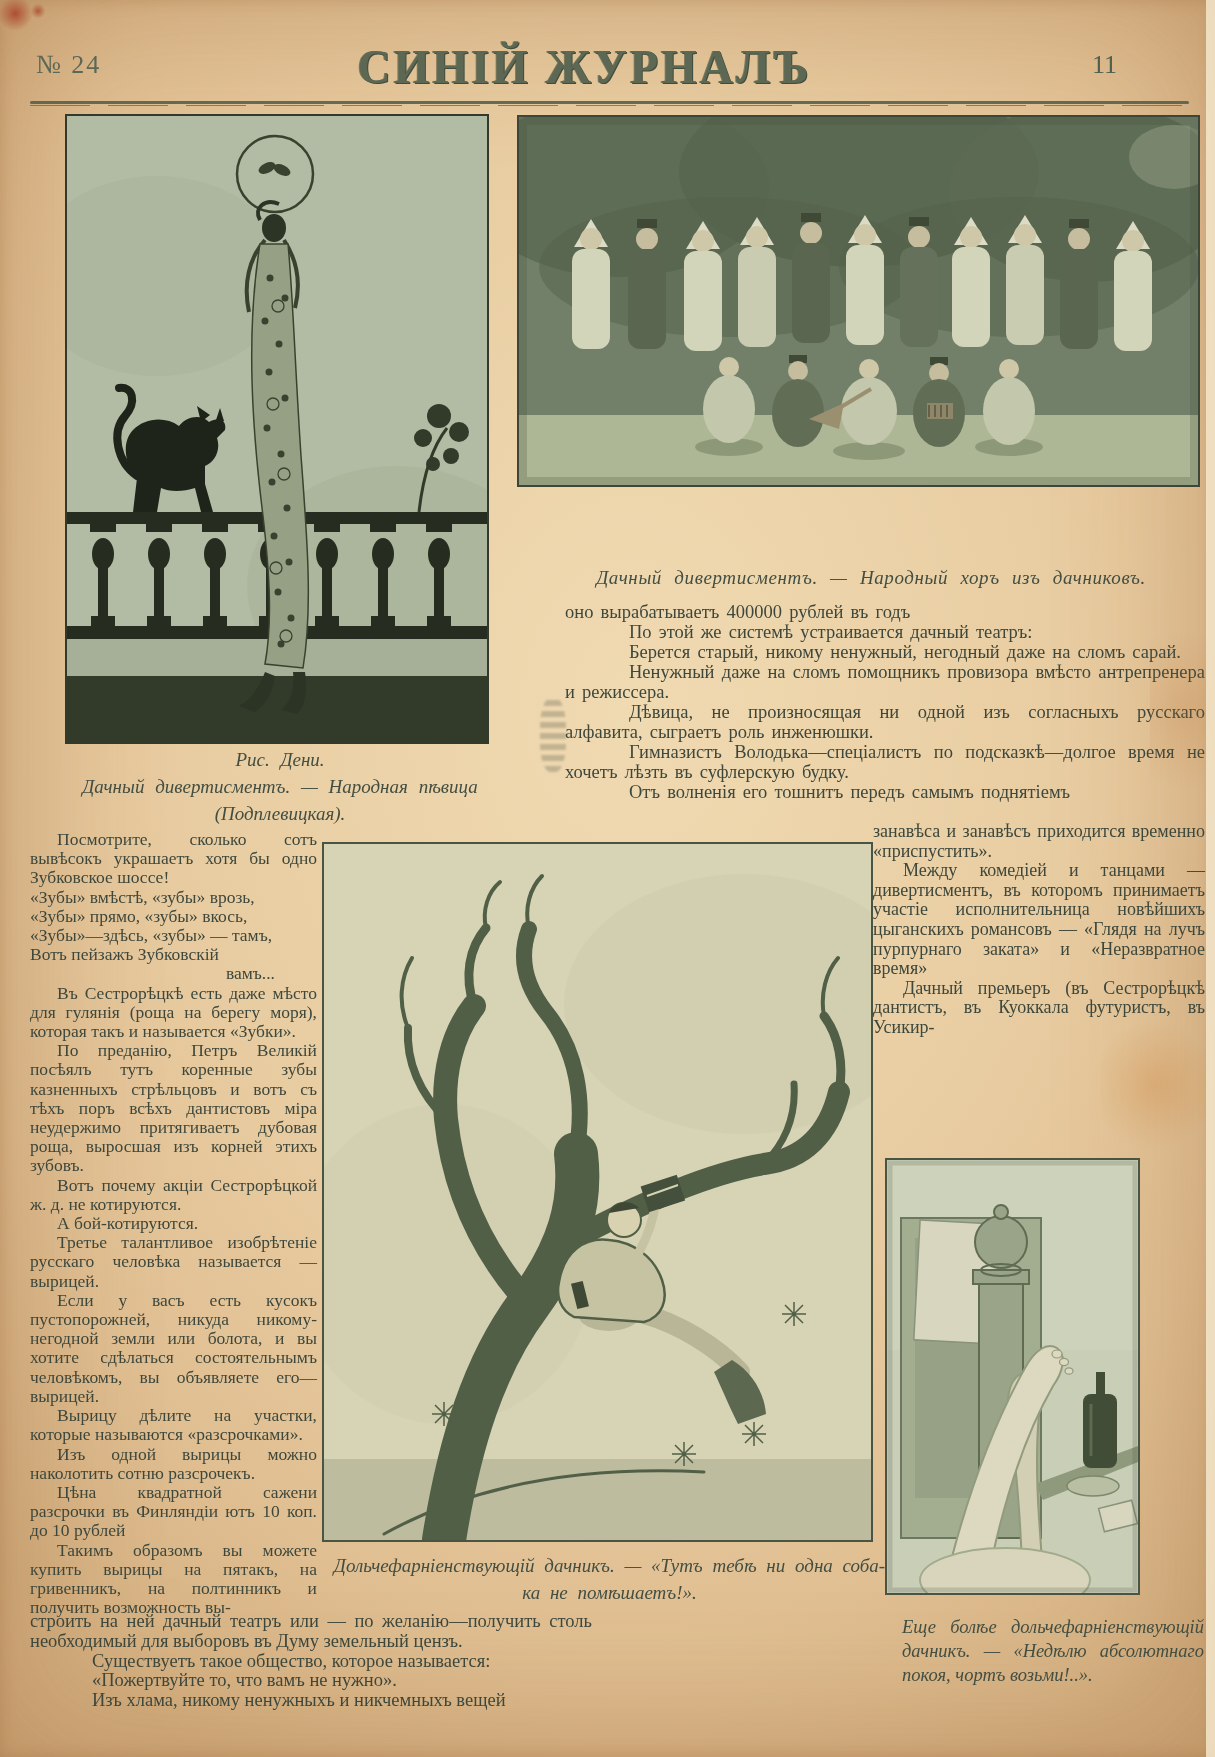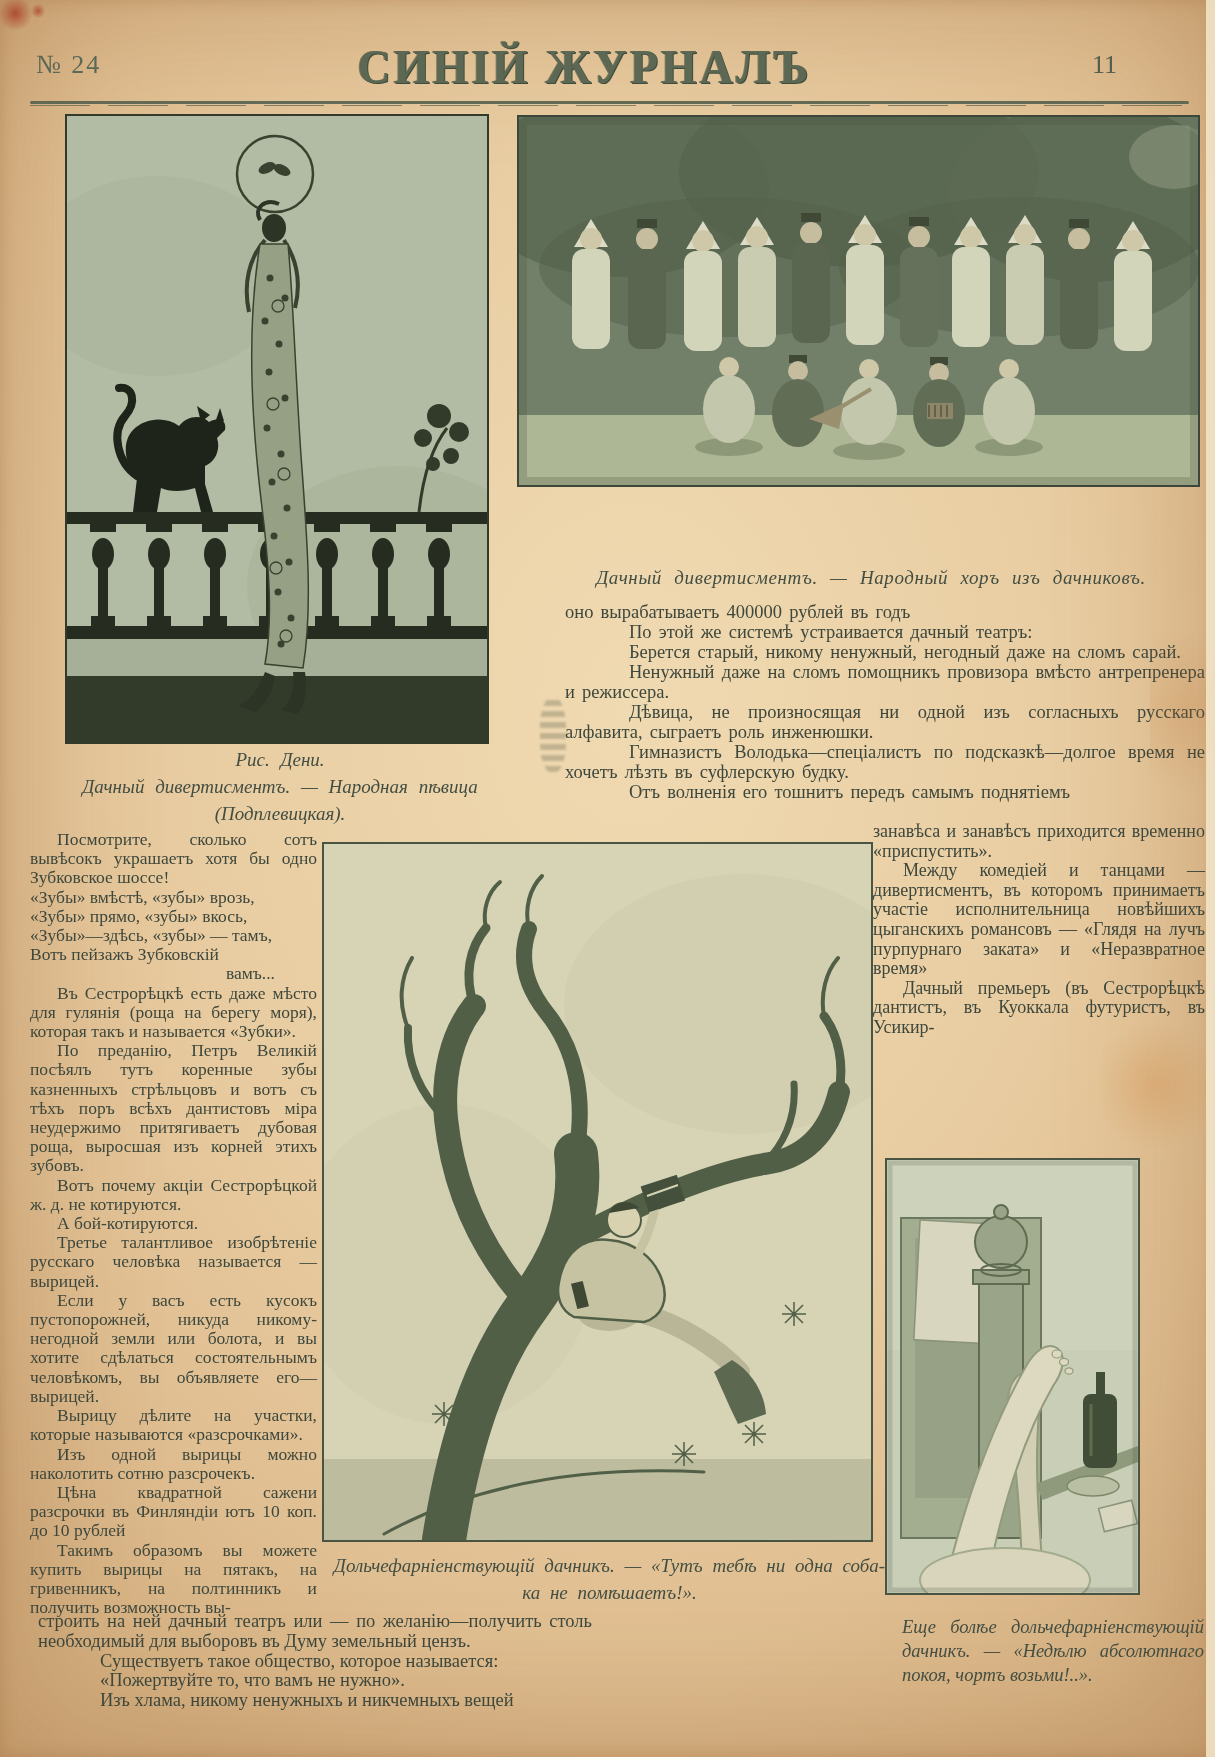--- a/index.html
+++ b/index.html
@@ -32,21 +32,21 @@
   
   .col{position:absolute;text-align:justify;}
   .col p{margin:0;}
   .col-wide{left:565px;top:602px;width:640px;font-size:18.5px;line-height:20px;word-spacing:2.5px;}
   .col-wide p{text-indent:64px;}
   .col-narrow{left:873px;top:822px;width:332px;font-size:18px;line-height:19.6px;word-spacing:1px;}
   .col-narrow p{text-indent:30px;}
   .col-left{left:30px;top:830px;width:287px;font-size:17.5px;line-height:19.2px;}
   .col-left p{text-indent:27px;}
   .col-bleft{left:30px;top:1612px;width:562px;font-size:18.5px;line-height:19.8px;}
-  .col-bleft p{text-indent:62px;margin-left:8px;}
+  .col-bleft p{text-indent:62px;}
   .col-bmid{left:617px;top:1612px;width:262px;font-size:17.5px;line-height:19.4px;}
   .np{text-indent:0 !important;}
   .v{text-indent:0 !important;text-align:left;}
   .vr{text-indent:0 !important;text-align:right;padding-right:42px;}
   
   .caption{position:absolute;font-style:italic;font-size:19px;line-height:27px;text-align:center;color:#434e42;}
   .cap-singer{left:20px;top:746px;width:520px;word-spacing:6px;}
   .cap-choir{left:540px;top:533px;width:662px;word-spacing:7px;letter-spacing:.6px;margin-top:31px;}
   .cap-tree{left:322px;top:1552px;width:575px;word-spacing:5px;}
   .cap-feet{left:902px;top:1615px;width:302px;text-align:justify;line-height:24px;font-size:18.5px;}

